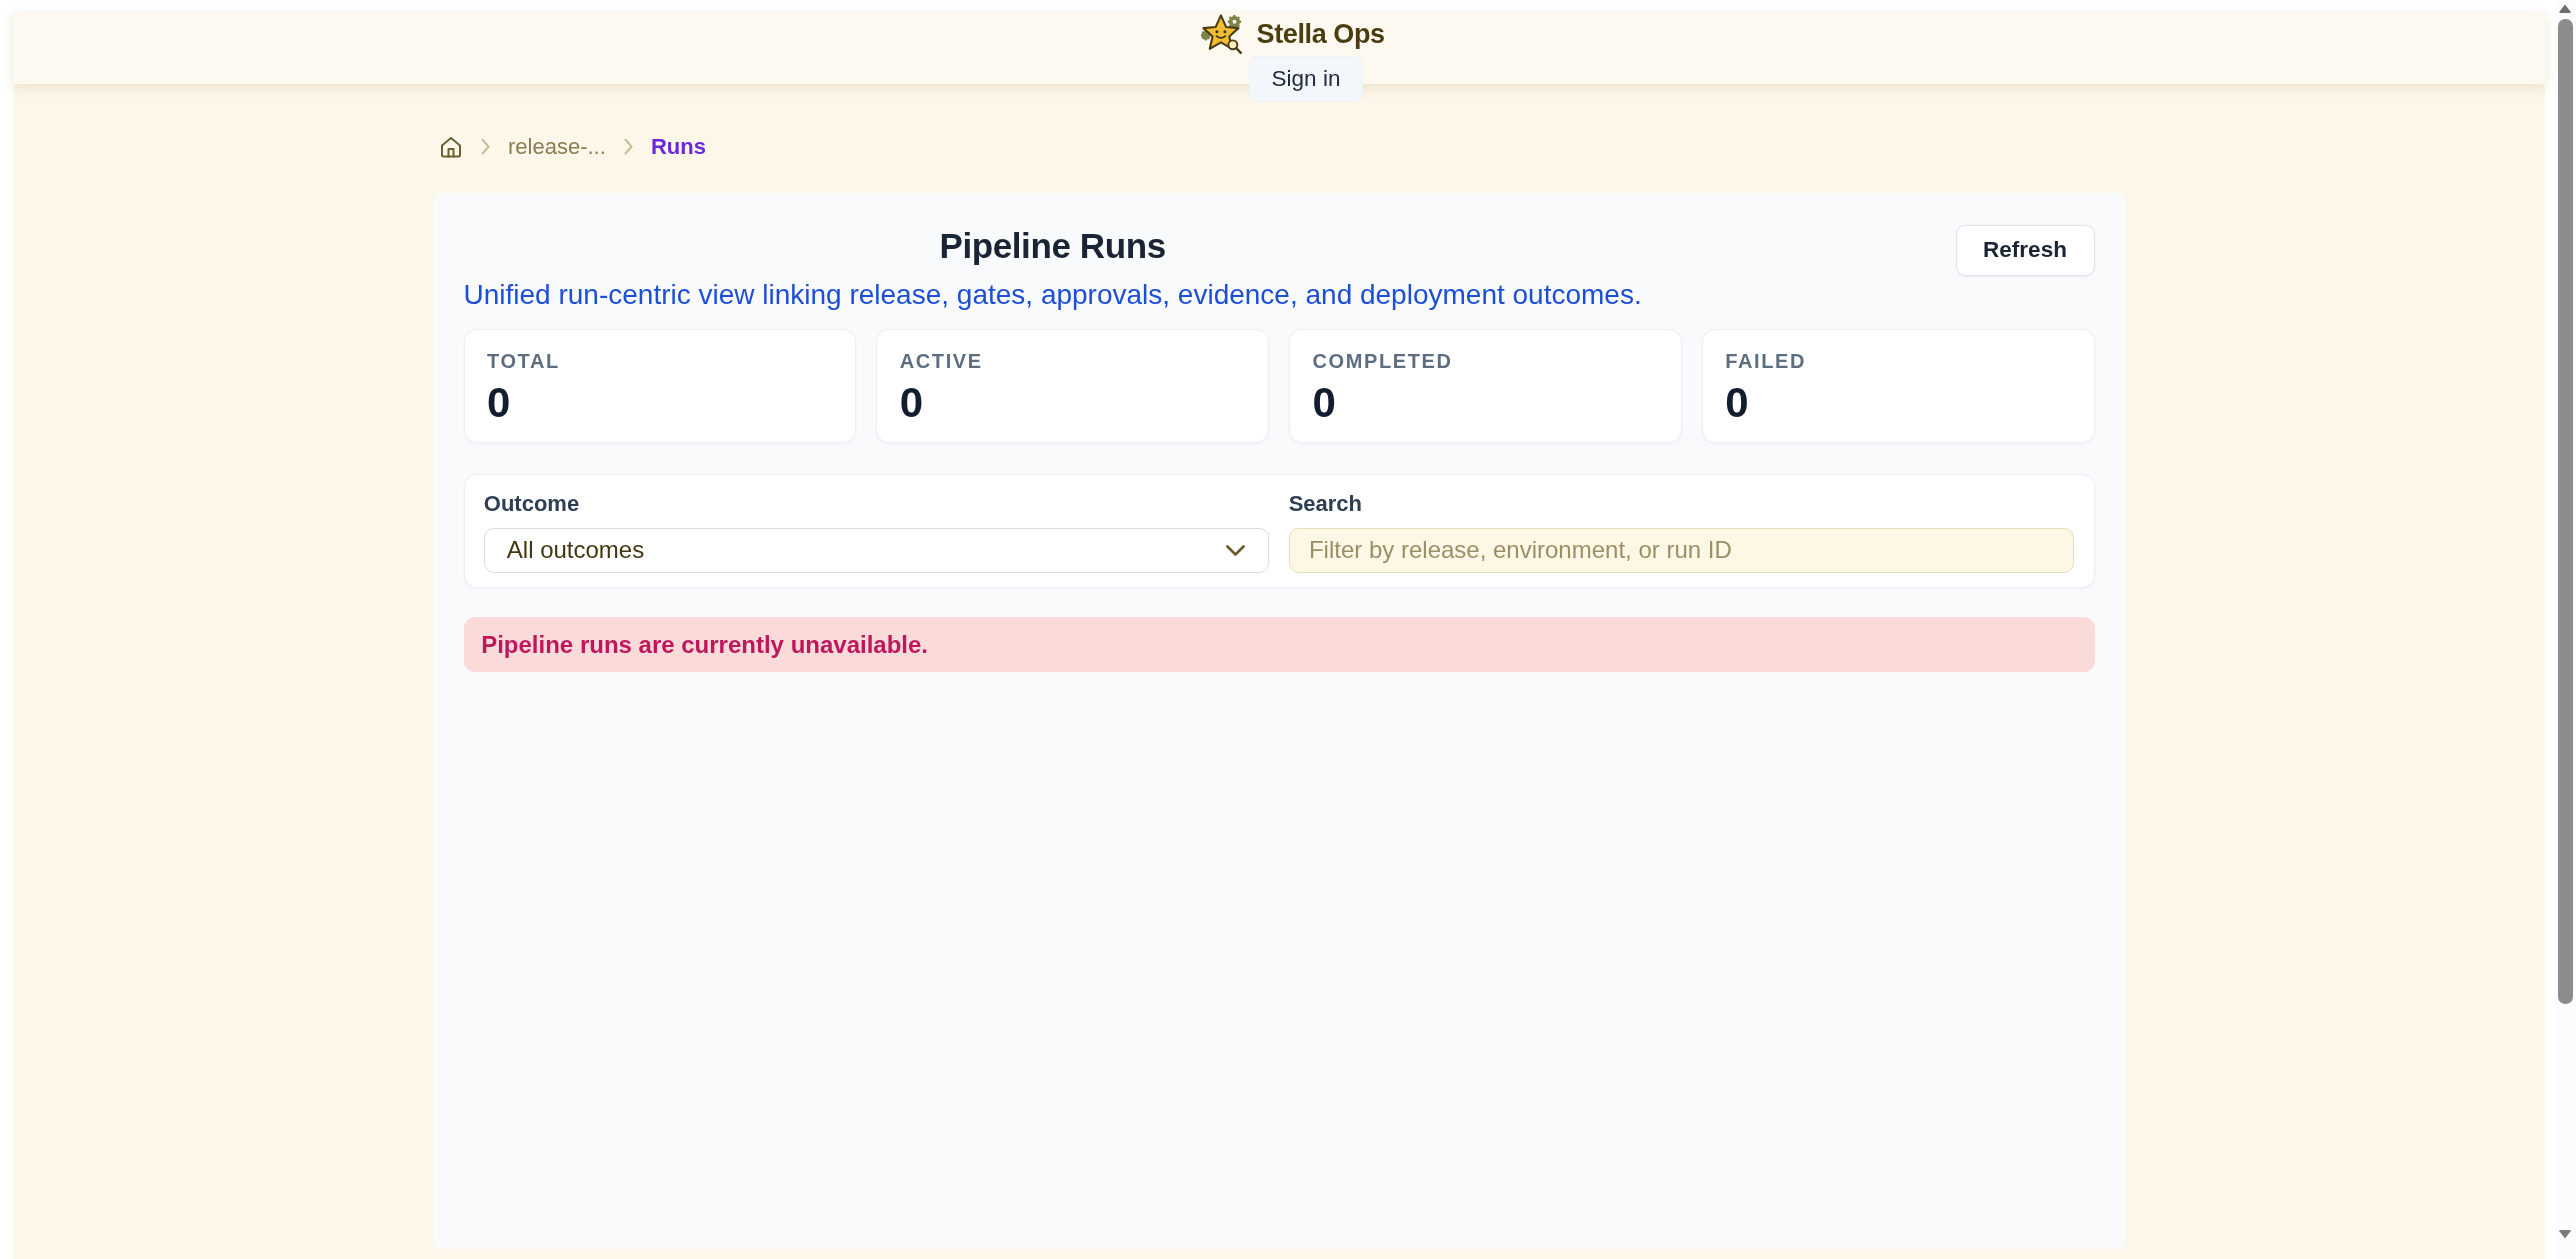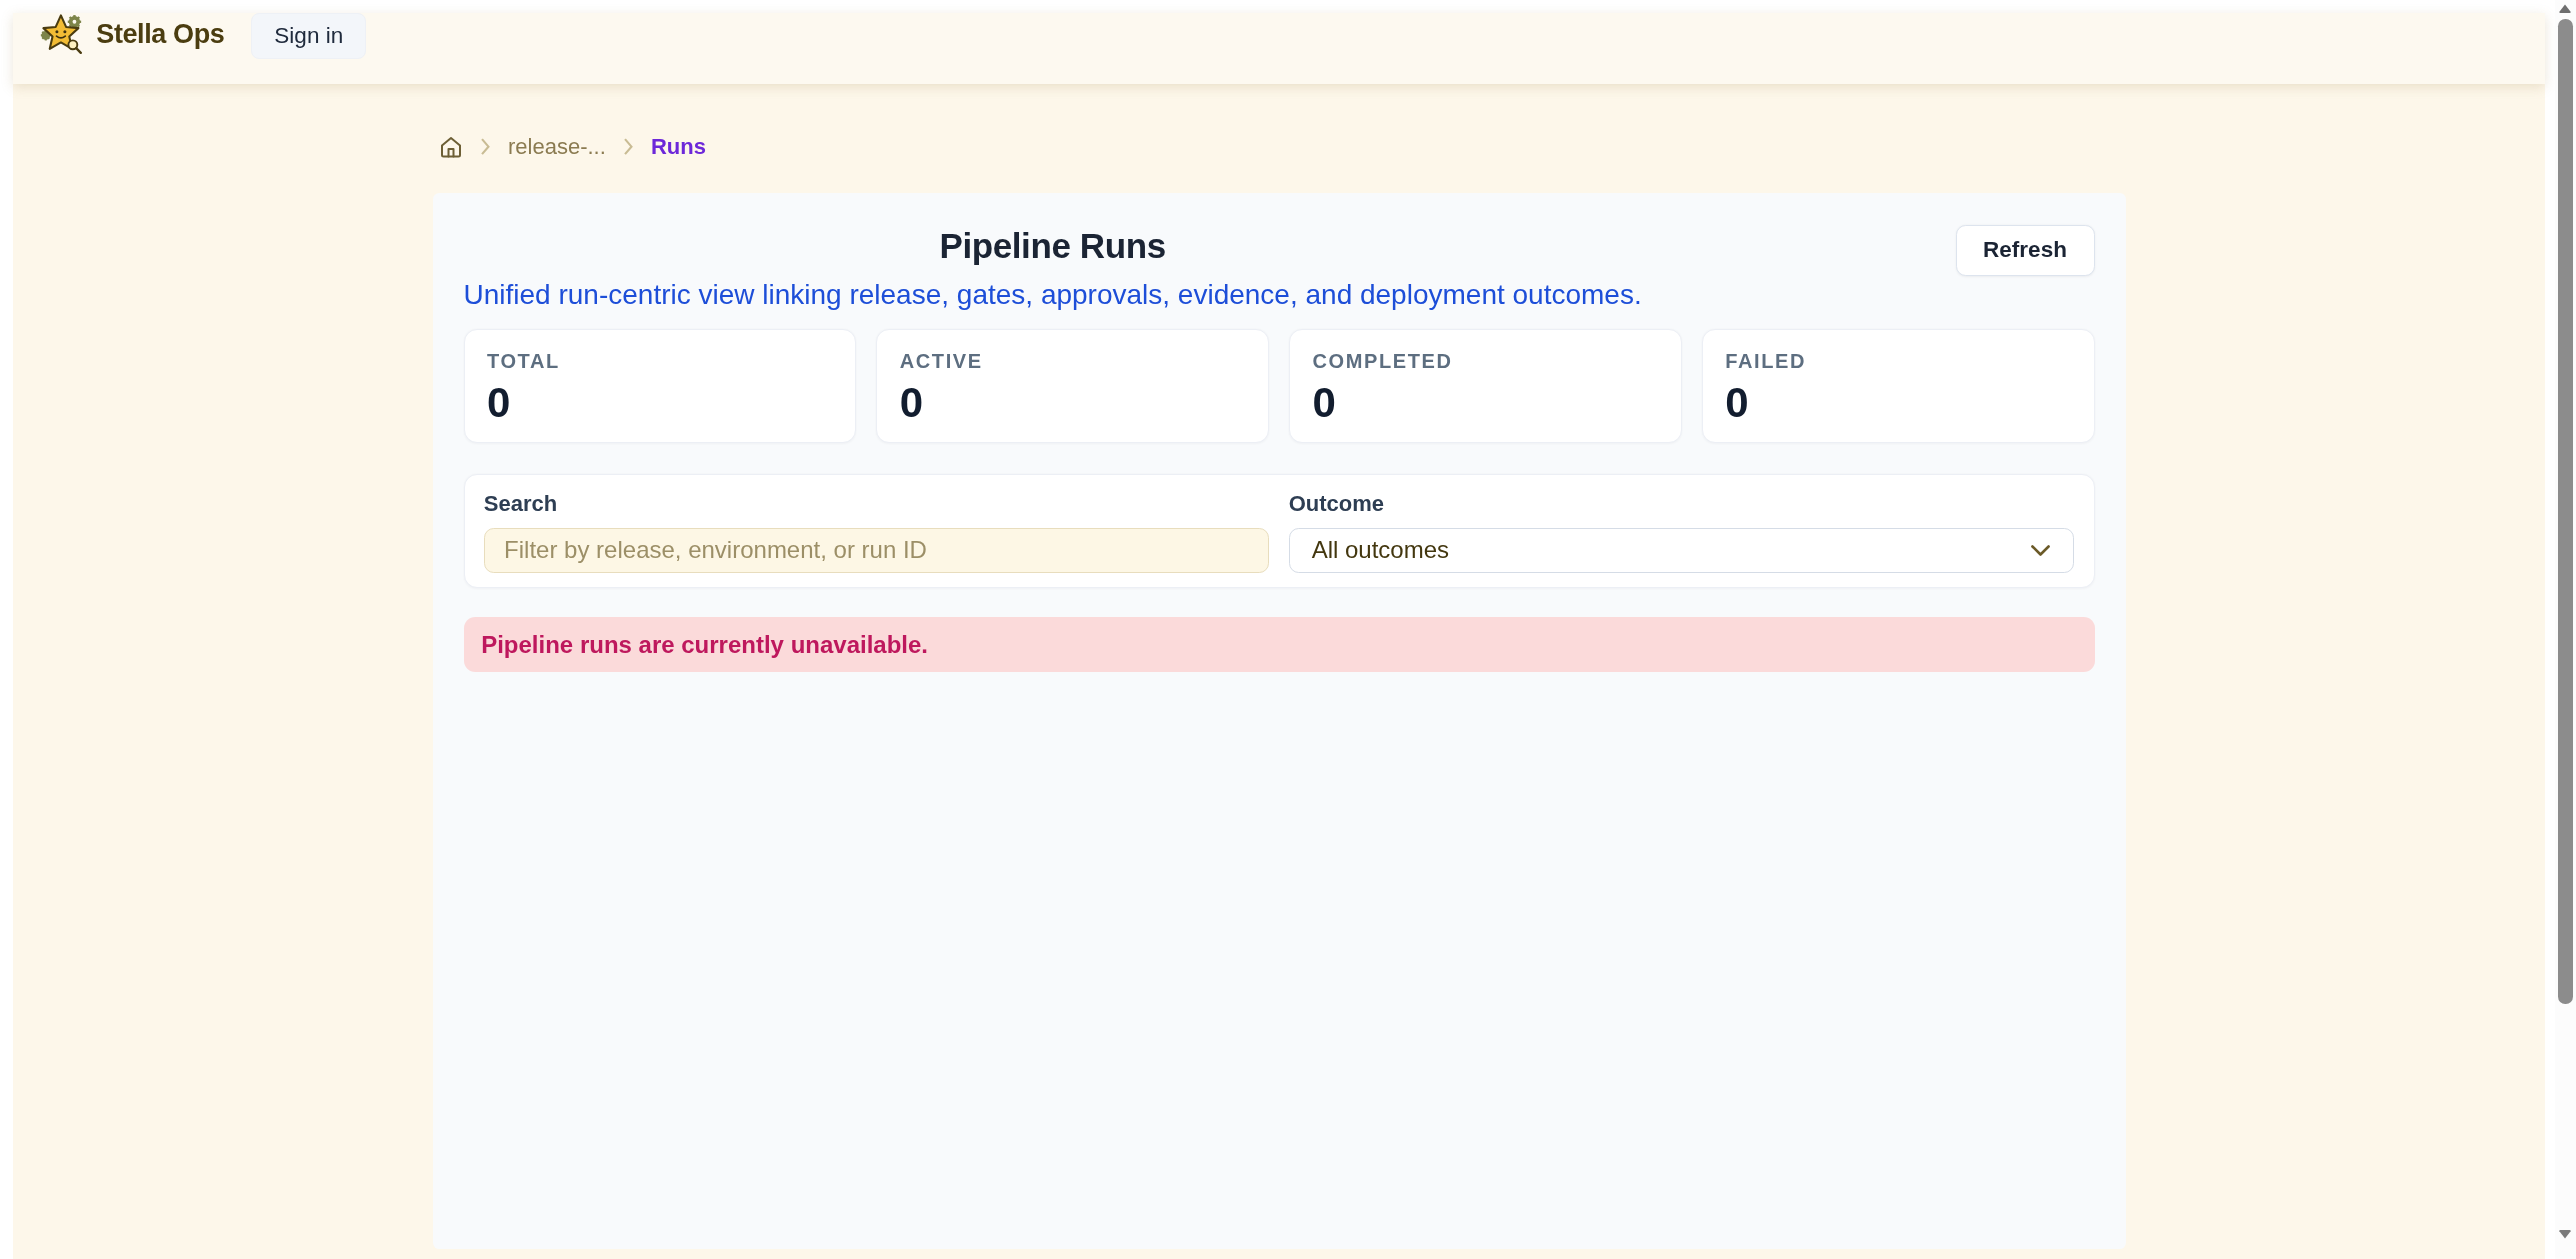--- a/index.html
+++ b/index.html
@@ -7,21 +7,21 @@
               font-family:"Liberation Sans", sans-serif; }
   .viewport { position:relative; width:2576px; height:1259px; background:#ffffff; }
 
   
   .page { position:absolute; left:13px; top:13px; width:2532px; height:1247px;
           background:#fdf7ea; }
 
   
   .topbar { position:relative; z-index:3; height:71px; background:#fdf9f0;
             box-shadow:0 3.2px 11.3px rgba(166,138,84,0.22);
-            display:flex; align-items:flex-start; padding-left:27px; }
+            display:flex; align-items:center; padding-left:27px;flex-direction:column; }
   .brand { display:flex; align-items:center; gap:11.3px; cursor:pointer; }
   .brand-title { font-size:27px; font-weight:bold; color:#4b3d10; letter-spacing:-0.4px; }
   .signin-btn { margin-left:27px; background:#f3f6fa; border:0.8px solid #eef1f6;
                 border-radius:8px; padding:8.9px 22px; font-size:22.5px; color:#202b3d;
                 cursor:pointer; font-family:inherit; }
 
   
   .content { width:1693px; margin:0 auto; }
 
   .breadcrumb { margin-top:48px; padding-left:6.4px; display:flex; align-items:center;
@@ -168,33 +168,33 @@
             <div class="stat-value">0</div>
           </div>
           <div class="stat-card">
             <div class="stat-label">FAILED</div>
             <div class="stat-value">0</div>
           </div>
         </div>
 
         <div class="filter-card">
           <div>
-            <label class="field-label">Search</label>
-            <input class="search-input" type="text" placeholder="Filter by release, environment, or run ID" style="">
-          </div>
-          <div>
             <label class="field-label">Outcome</label>
             <div class="select">
               <span>All outcomes</span>
               <span style="display:flex;">
                 <svg width="21" height="13" viewBox="0 0 26 16" fill="none" stroke="#6b5a28" stroke-width="3.2" stroke-linecap="round" stroke-linejoin="round">
                   <path d="M3 3 L13 13 L23 3"></path>
                 </svg>
               </span>
             </div>
+          </div>
+          <div>
+            <label class="field-label">Search</label>
+            <input class="search-input" type="text" placeholder="Filter by release, environment, or run ID" style="">
           </div>
         </div>
 
         <div class="alert">Pipeline runs are currently unavailable.</div>
 
 
       </section>
     </div>
   </div>
 

